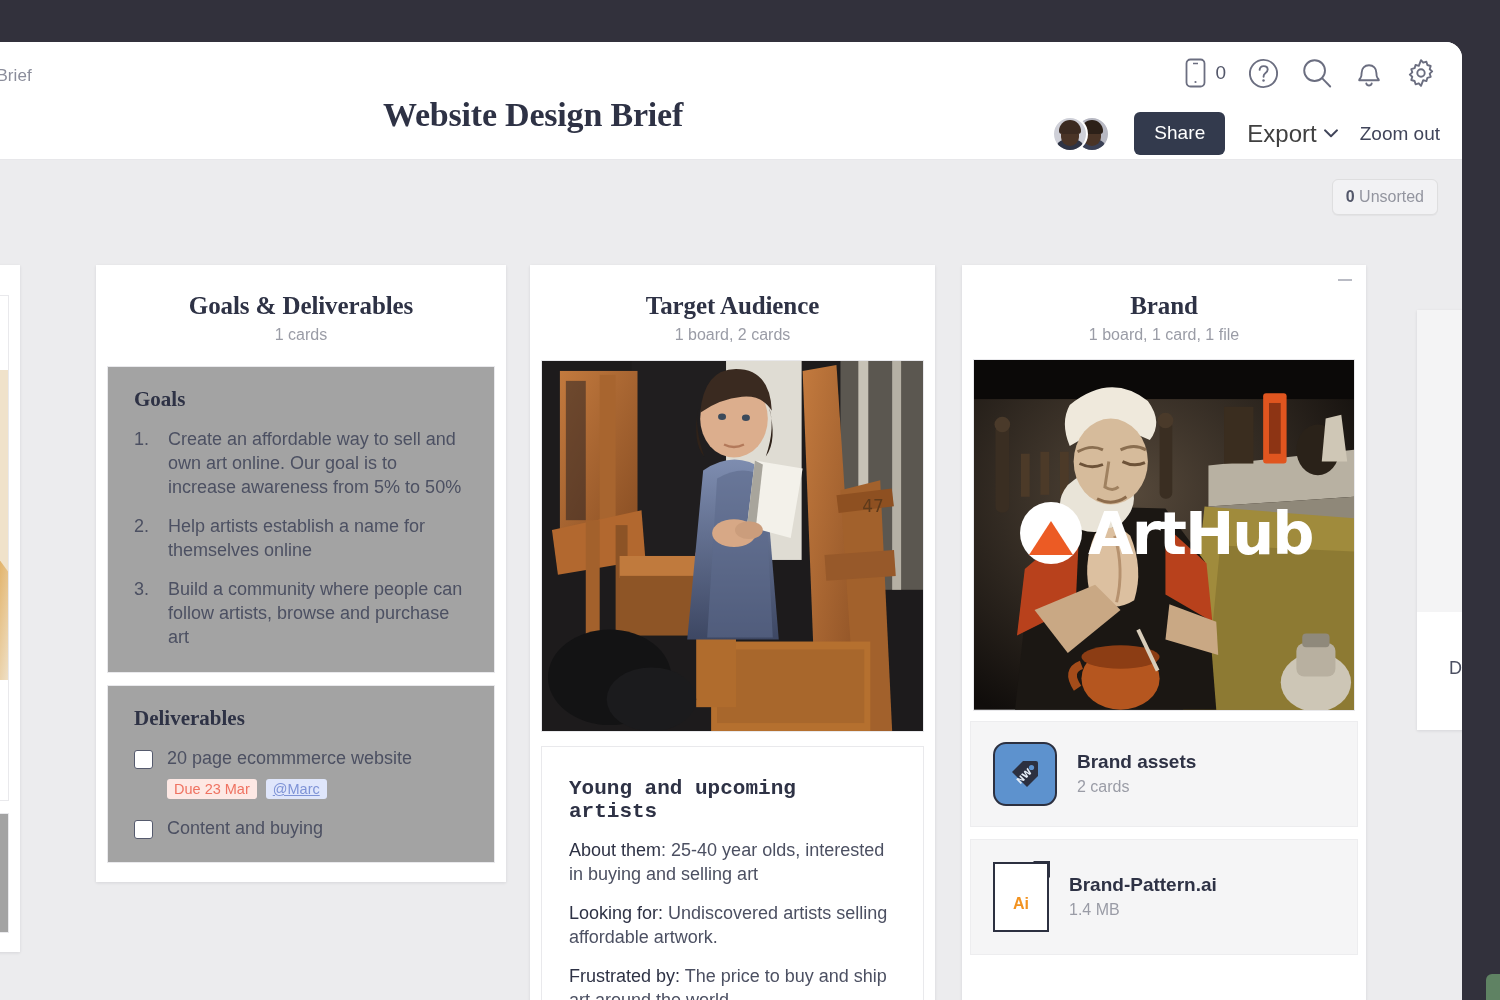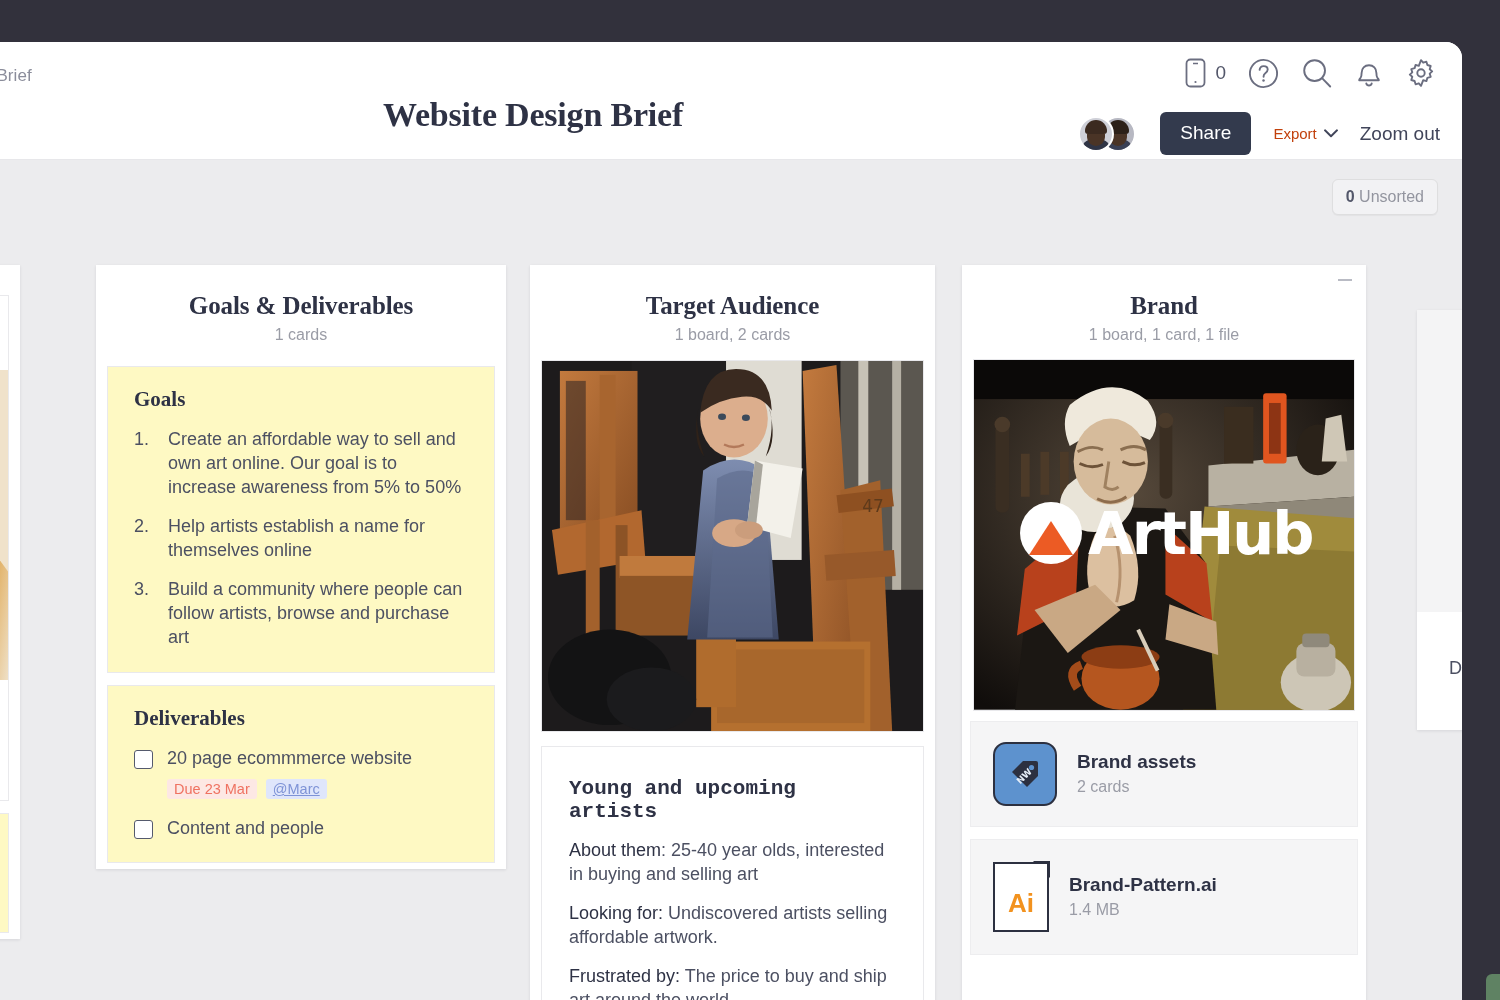--- a/index.html
+++ b/index.html
@@ -99,21 +99,21 @@
   .share-btn {
     background: #333a4d; color: #fff;
     font-size: 19px; font-weight: normal;
     border: none; border-radius: 6px;
     padding: 10px 20px 11px;
     cursor: pointer;
     letter-spacing: .1px;
   }
   .export-btn {
     display: flex; align-items: center; gap: 7px;
-    color: #c2410c; font-size: 15px; cursor: pointer;
+    color: #404040; font-size: 24px; cursor: pointer;
   }
   .zoom-btn { color: #41455a; font-size: 19px; cursor: pointer; }
 
   
   .canvas {
     position: relative;
     height: 852px;
     background: #ececee;
   }
   .unsorted-chip {
@@ -129,21 +129,21 @@
     margin-left: 25px;
   }
   .unsorted-chip b { color: #53576a; font-weight: bold; }
 
   
   .column {
     position: absolute;
     top: 105px;
     background: #fff;
     box-shadow: 0 1px 3px rgba(20,20,40,.10);
-    padding: 0 0 6px 0;
+    padding: 0 0 19px 0;
   }
   .col-head { padding: 27px 16px 0; text-align: center; }
   .col-title {
     font-family: "Liberation Serif", serif;
     font-weight: bold;
     font-size: 25px;
     color: #2e3245;
     letter-spacing: -.1px;
   }
   .col-sub {
@@ -153,21 +153,21 @@
   }
   .col-minimize {
     position: absolute; right: 14px; top: 14px;
     width: 14px; height: 2px; background: #b9bbc4;
     cursor: pointer;
   }
 
   
   .card {
     border: 1px solid #e9e9ec;
-    background: #fef9c3;
+    background: #a3a3a3;
     margin: 0 11px 12px;
     padding: 20px 26px 22px;
   }
   .card-h {
     font-family: "Liberation Serif", serif;
     font-weight: bold;
     font-size: 21px;
     color: #2e3245;
     margin-bottom: 16px;
   }
@@ -247,21 +247,21 @@
     border-left: 17px solid transparent;
     border-top: 17px solid #2c3040;
   }
   .file-icon .fold2 {
     position: absolute; right: 0px; top: 0px;
     width: 0; height: 0;
     border-left: 13px solid transparent;
     border-top: 13px solid #fff;
   }
   .file-icon .ext {
-    font-size: 26px; font-weight: bold; color: #f2921f;
+    font-size: 16px; font-weight: bold; color: #f2921f;
     margin-top: 14px;
   }
 
   
   .logo-overlay {
     position: absolute;
     left: 46px; top: 142px;
     display: flex; align-items: center; gap: 6px;
   }
   .logo-mark {
@@ -440,21 +440,21 @@
           <div class="chk"></div>
           <div class="todo-txt">20 page ecommmerce website</div>
         </div>
         <div class="tags">
           <span class="tag due">Due 23 Mar</span>
           <span class="tag person">@Marc</span>
         </div>
 
         <div class="todo" style="margin-top:18px;">
           <div class="chk"></div>
-          <div class="todo-txt">Content and people</div>
+          <div class="todo-txt">Content and buying</div>
         </div>
       </div>
     </div>
 
     <div class="column" style="left:570px;width:405px;padding-bottom:0;">
       <div class="col-head">
         <div class="col-title">Target Audience</div>
         <div class="col-sub">1 board, 2 cards</div>
       </div>
 

